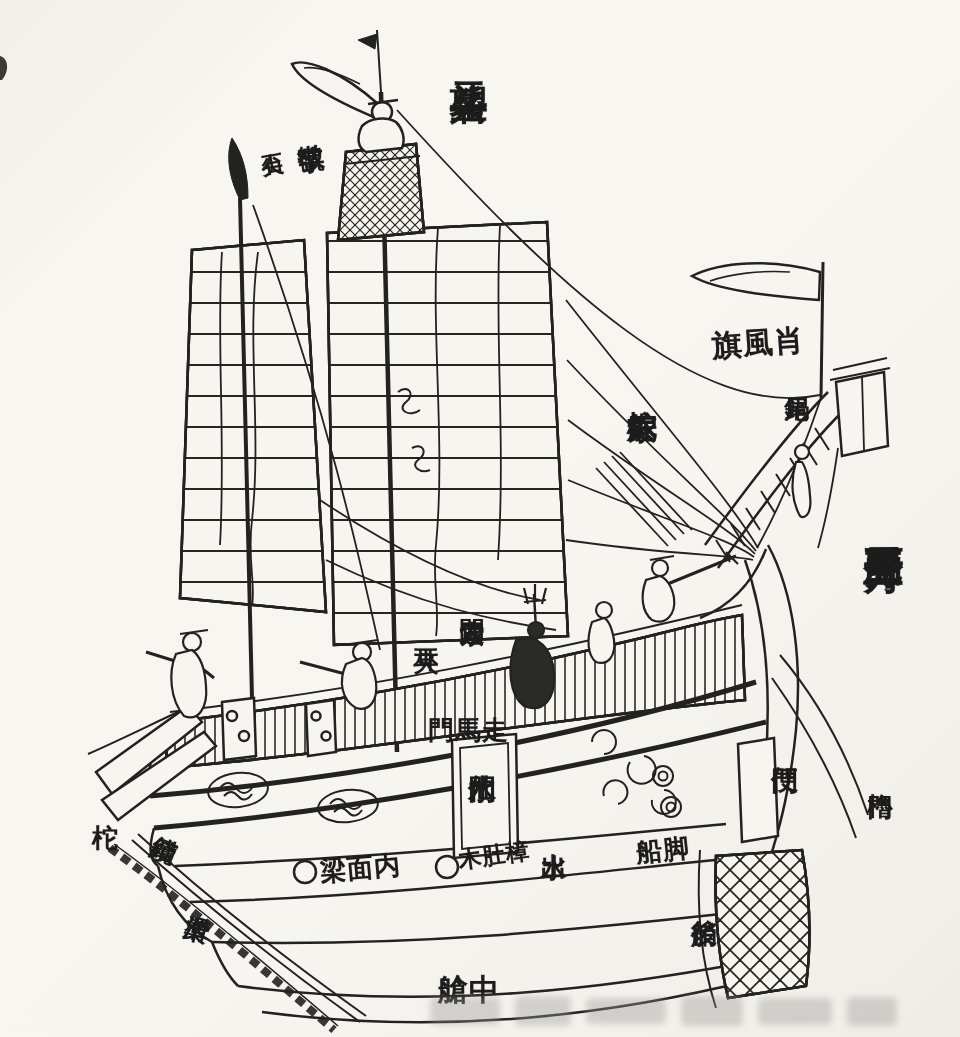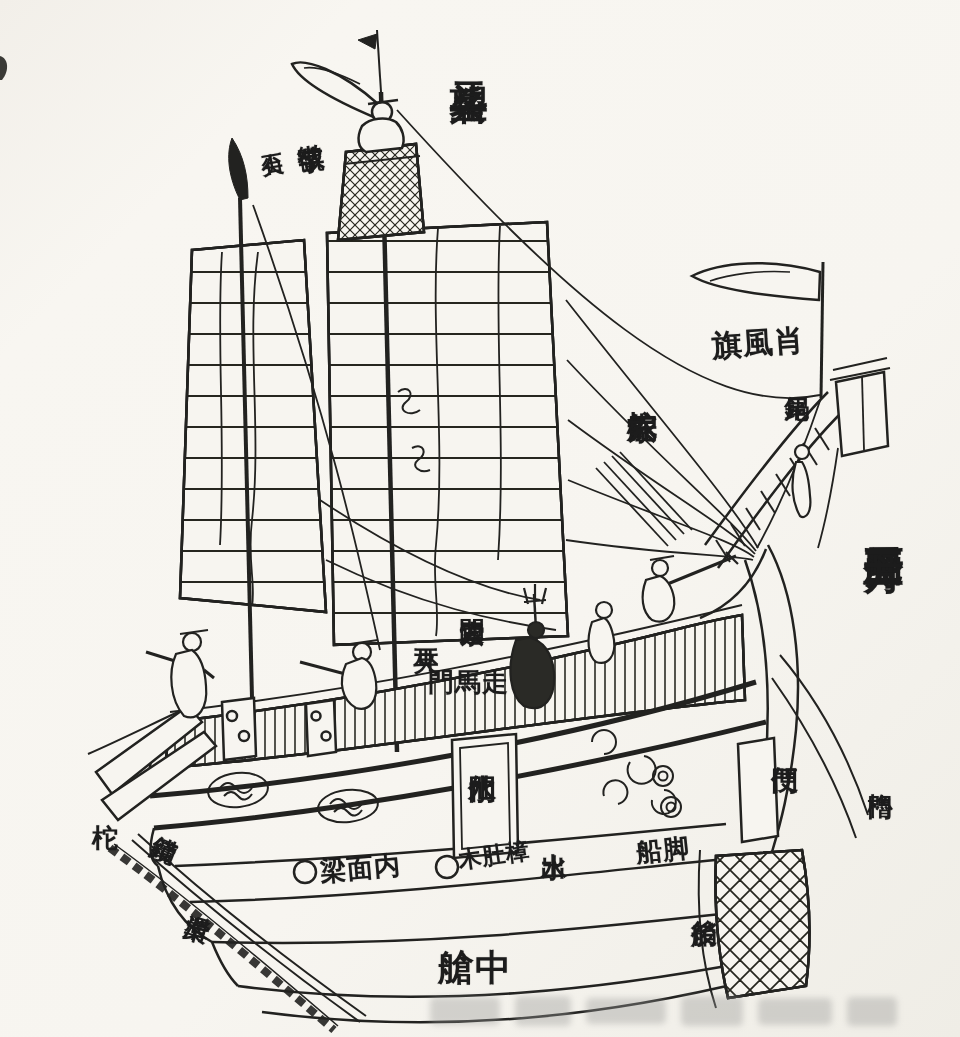--- a/index.html
+++ b/index.html
@@ -234,28 +234,28 @@
 
 <div class="lb v" style="left:448px;top:52px;font-size:38px;">望斗兵二名</div>
 <div class="lb v" style="left:292px;top:124px;font-size:26px;transform:rotate(-8deg);">徵字號</div>
 <div class="lb v" style="left:256px;top:136px;font-size:22px;transform:rotate(-10deg);">尖石</div>
 <div class="lb" style="left:712px;top:326px;font-size:30px;transform:rotate(-4deg);">旗風肖</div>
 <div class="lb v" style="left:783px;top:376px;font-size:25px;">鍋尾</div>
 <div class="lb v" style="left:626px;top:386px;font-size:30px;">棕舵索</div>
 <div class="lb v" style="left:862px;top:515px;font-size:40px;">船尾分画五方</div>
 <div class="lb v" style="left:458px;top:598px;font-size:25px;">閂連索</div>
 <div class="lb v" style="left:412px;top:628px;font-size:25px;">夾耳</div>
-<div class="lb" style="left:428px;top:668px;font-size:26px;">門馬走</div>
+<div class="lb" style="left:428px;top:716px;font-size:26px;">門馬走</div>
 <div class="lb v" style="left:466px;top:752px;font-size:28px;">水仙門</div>
 <div class="lb v" style="left:770px;top:746px;font-size:27px;">便門</div>
 <div class="lb v" style="left:540px;top:833px;font-size:26px;">出水</div>
 <div class="lb" style="left:636px;top:836px;font-size:26px;transform:rotate(-6deg);">船脚</div>
 <div class="lb" style="left:320px;top:854px;font-size:26px;transform:rotate(-5deg);">梁面内</div>
 <div class="lb" style="left:458px;top:842px;font-size:23px;transform:rotate(-8deg);">木肚樟</div>
-<div class="lb" style="left:438px;top:948px;font-size:36px;">艙中</div>
+<div class="lb" style="left:438px;top:976px;font-size:30px;font-family:Liberation Mono, monospace;">艙中</div>
 <div class="lb v" style="left:690px;top:898px;font-size:26px;">後艄</div>
 <div class="lb v" style="left:866px;top:774px;font-size:25px;">櫓門</div>
 <div class="lb" style="left:92px;top:824px;font-size:26px;">柁</div>
 <div class="lb v" style="left:162px;top:820px;font-size:25px;transform:rotate(22deg);">錨纜</div>
 <div class="lb v" style="left:192px;top:898px;font-size:25px;transform:rotate(16deg);">滑槳</div>
 
 <div class="bleed" style="left:430px;top:996px;width:520px;height:40px;">
   <span style="width:70px;height:28px;"></span>
   <span style="width:56px;height:30px;"></span>
   <span style="width:80px;height:26px;"></span>

